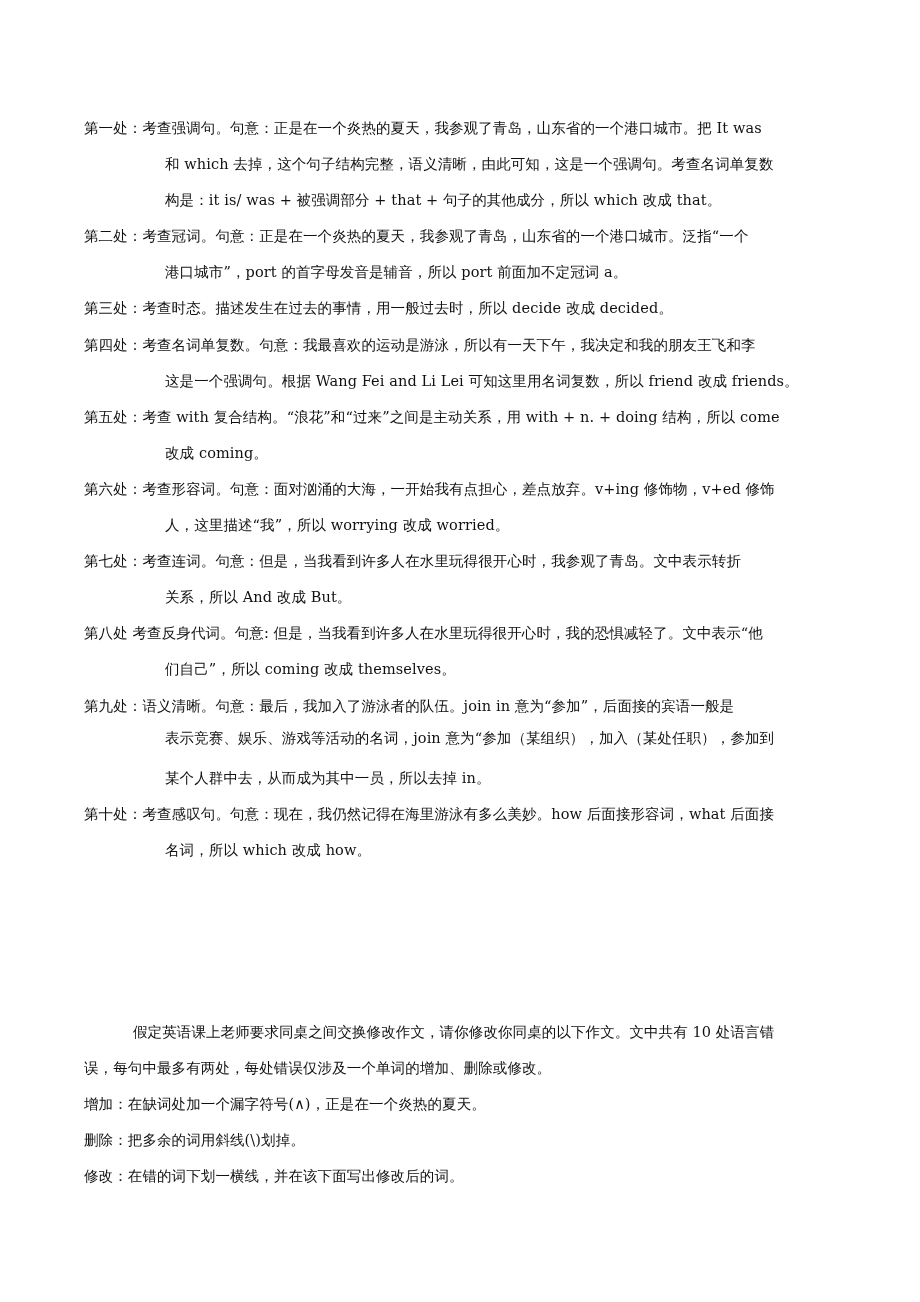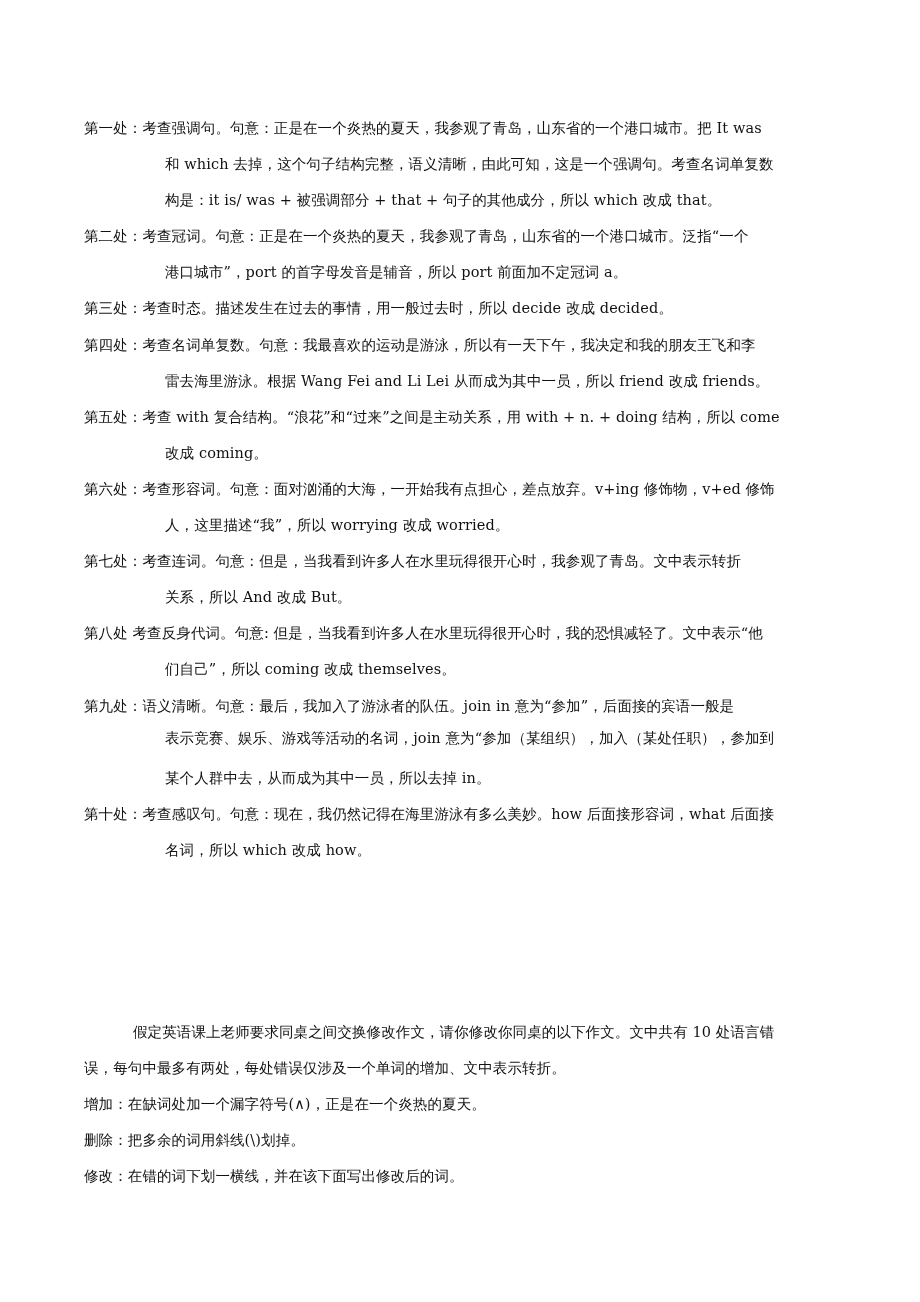--- a/index.html
+++ b/index.html
@@ -37,21 +37,21 @@
     <div class="line first" style="top:226px">第二处：考查冠词。句意：正是在一个炎热的夏天，我参观了青岛，山东省的一个港口城市。泛指“一个</div>
     <div class="line cont" style="top:262px">港口城市”，port 的首字母发音是辅音，所以 port 前面加不定冠词 a。</div>
   </div>
 
   <div>
     <div class="line first" style="top:298px">第三处：考查时态。描述发生在过去的事情，用一般过去时，所以 decide 改成  decided。</div>
   </div>
 
   <div>
     <div class="line first" style="top:335px">第四处：考查名词单复数。句意：我最喜欢的运动是游泳，所以有一天下午，我决定和我的朋友王飞和李</div>
-    <div class="line cont" style="top:371px">雷去海里游泳。根据 Wang Fei and Li Lei 从而成为其中一员，所以 friend 改成  friends。</div>
+    <div class="line cont" style="top:371px">这是一个强调句。根据 Wang Fei and Li Lei 可知这里用名词复数，所以 friend 改成  friends。</div>
   </div>
 
   <div>
     <div class="line first" style="top:407px">第五处：考查 with 复合结构。“浪花”和“过来”之间是主动关系，用 with + n. + doing 结构，所以 come</div>
     <div class="line cont" style="top:443px">改成 coming。</div>
   </div>
 
   <div>
     <div class="line first" style="top:479px">第六处：考查形容词。句意：面对汹涌的大海，一开始我有点担心，差点放弃。v+ing 修饰物，v+ed 修饰</div>
     <div class="line cont" style="top:515px">人，这里描述“我”，所以 worrying 改成 worried。</div>
@@ -73,19 +73,19 @@
     <div class="line cont" style="top:768px">某个人群中去，从而成为其中一员，所以去掉 in。</div>
   </div>
 
   <div>
     <div class="line first" style="top:804px">第十处：考查感叹句。句意：现在，我仍然记得在海里游泳有多么美妙。how 后面接形容词，what 后面接</div>
     <div class="line cont" style="top:840px">名词，所以 which 改成 how。</div>
   </div>
 
   <div>
     <div class="line intro-first" style="top:1022px">假定英语课上老师要求同桌之间交换修改作文，请你修改你同桌的以下作文。文中共有 10 处语言错</div>
-    <div class="line plain" style="top:1058px">误，每句中最多有两处，每处错误仅涉及一个单词的增加、文中表示转折。</div>
+    <div class="line plain" style="top:1058px">误，每句中最多有两处，每处错误仅涉及一个单词的增加、删除或修改。</div>
     <div class="line plain" style="top:1094px">增加：在缺词处加一个漏字符号(∧)，正是在一个炎热的夏天。</div>
     <div class="line plain" style="top:1130px">删除：把多余的词用斜线(\)划掉。</div>
     <div class="line plain" style="top:1166px">修改：在错的词下划一横线，并在该下面写出修改后的词。</div>
   </div>
 
 </div>
 
 </body></html>

